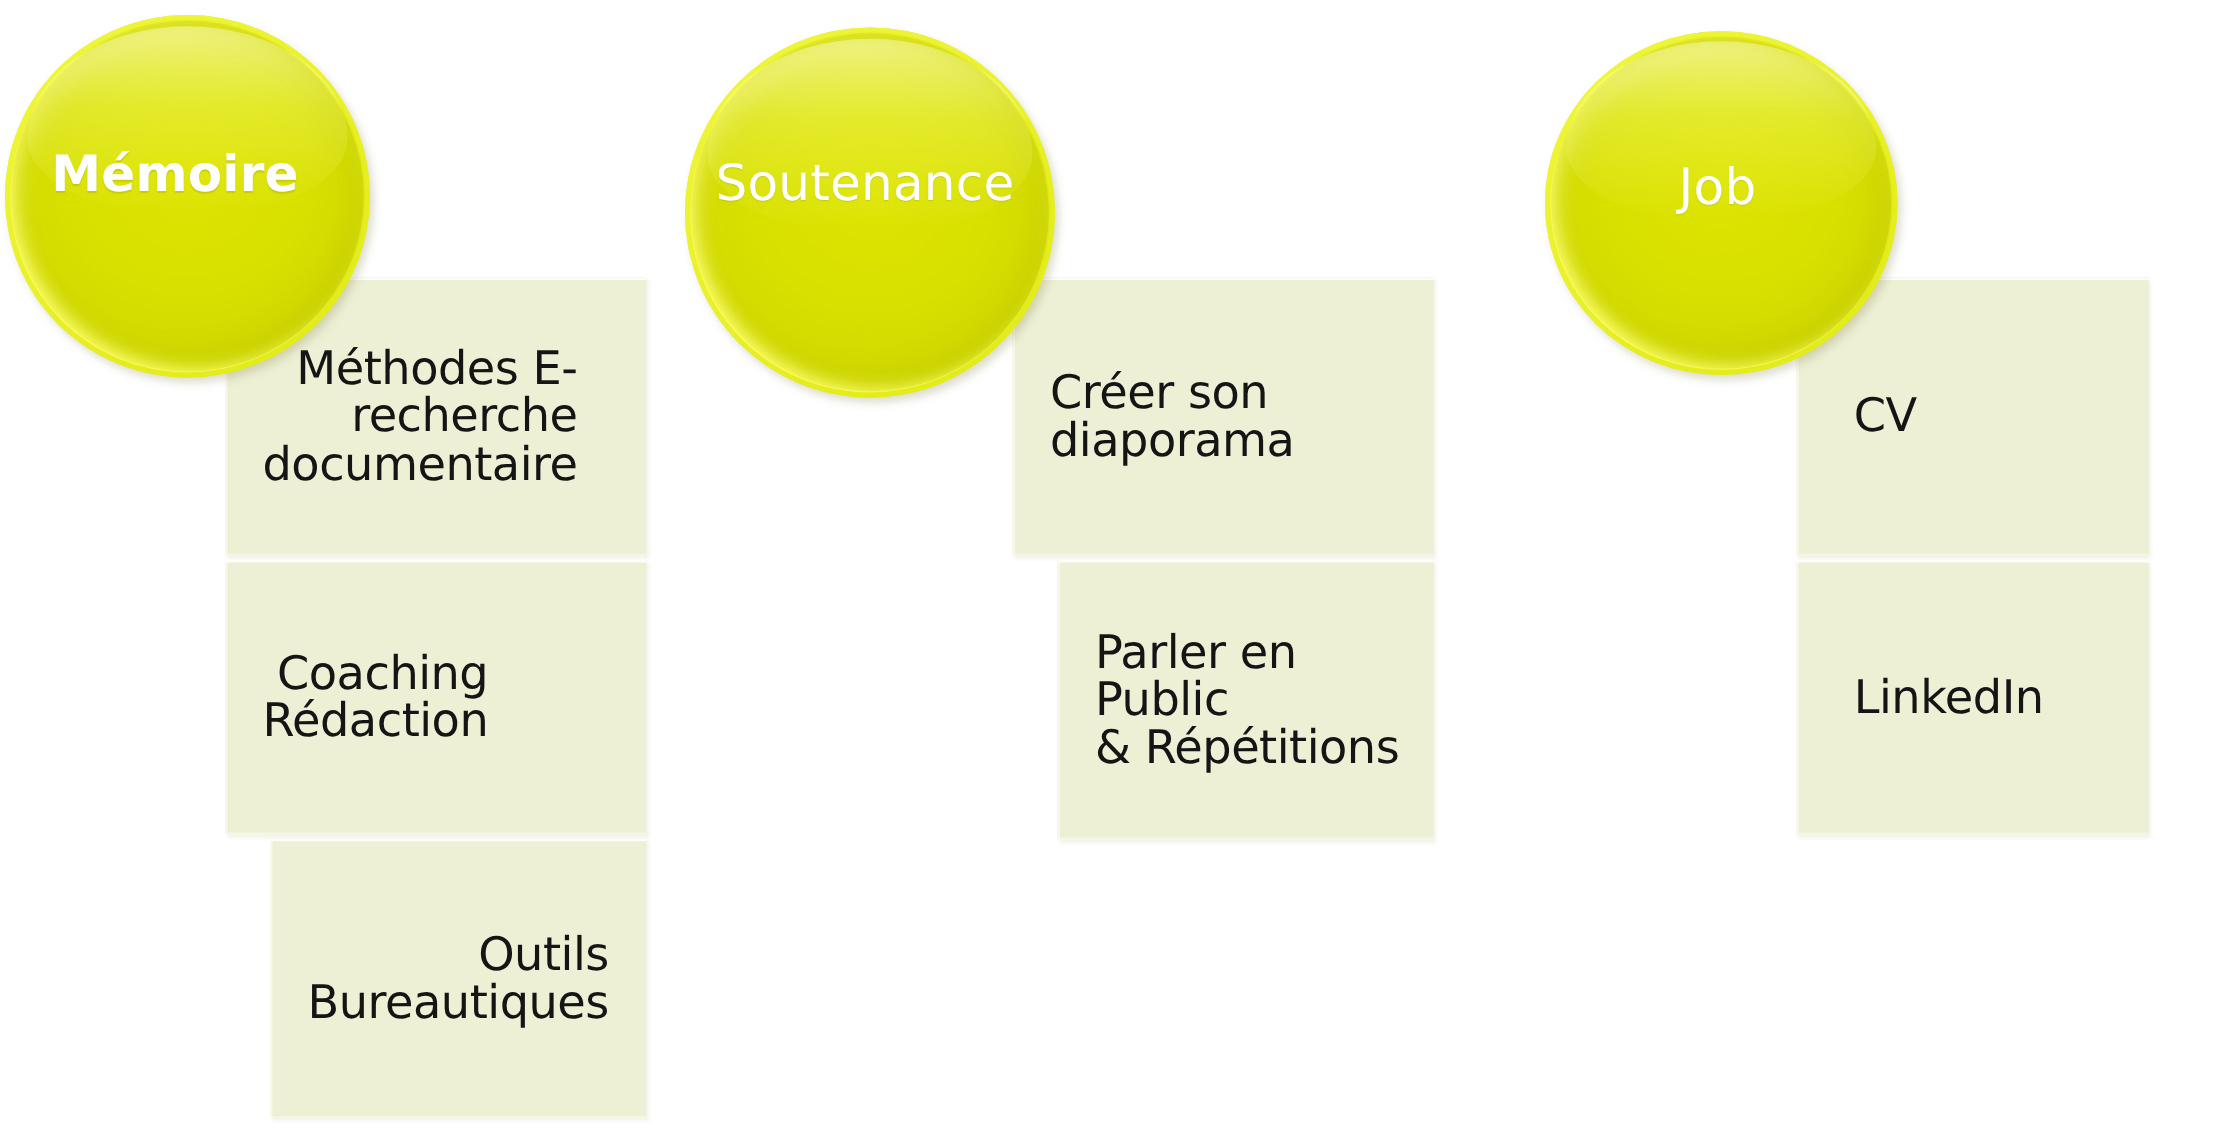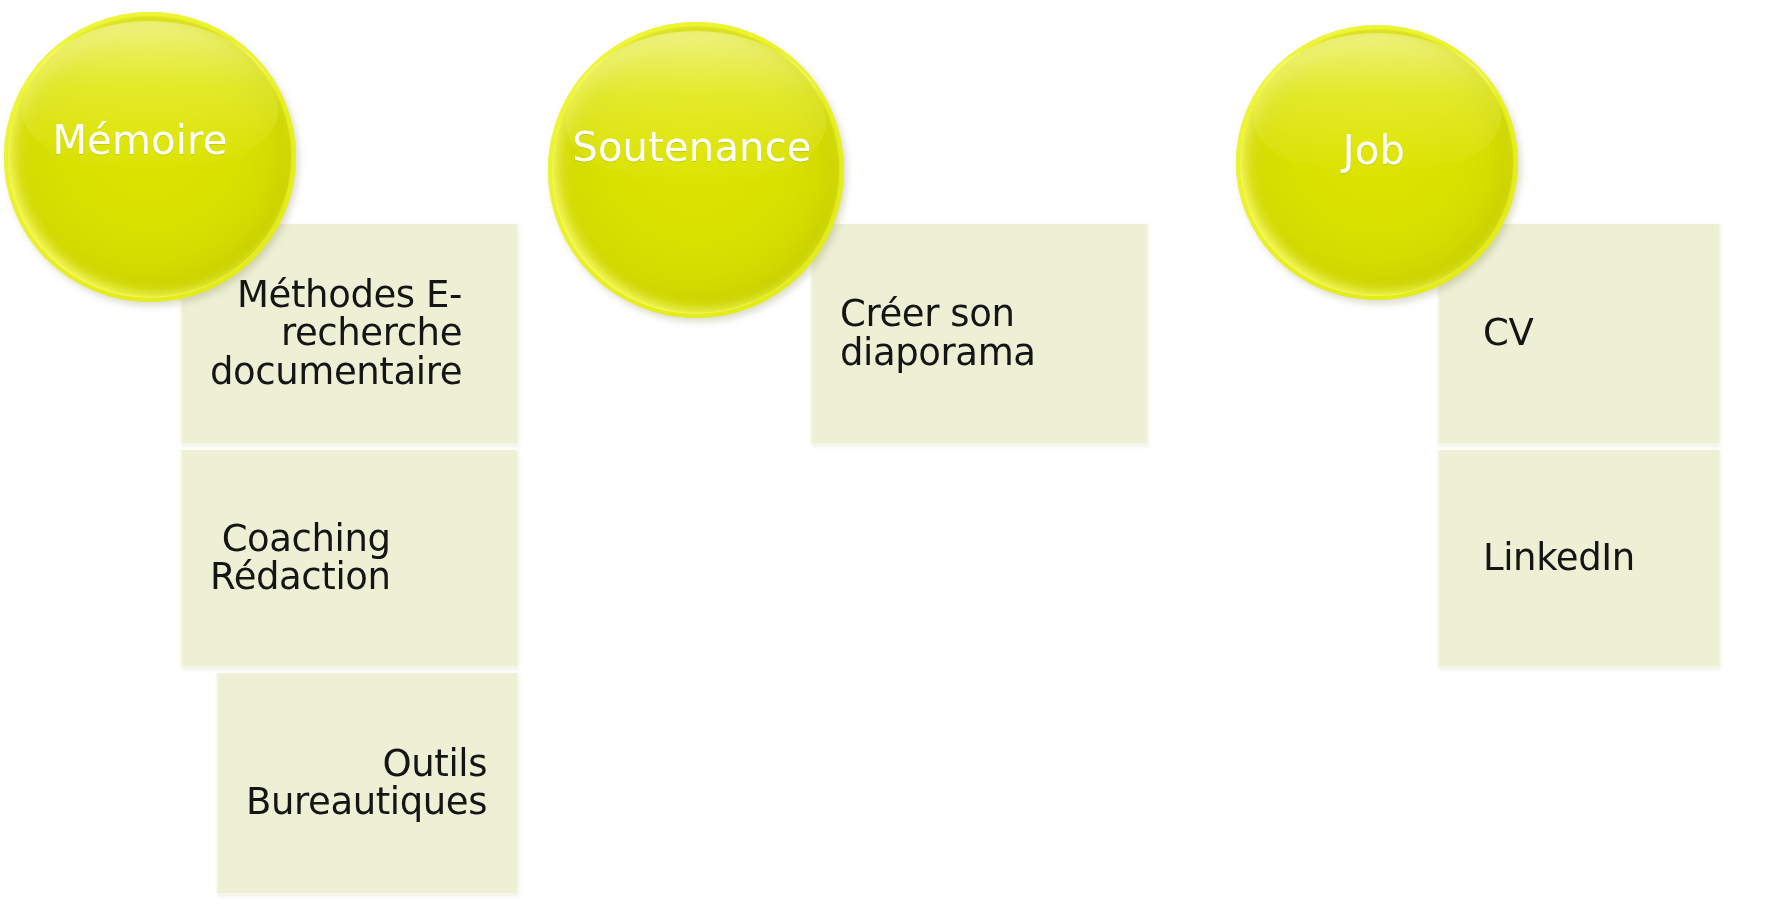--- a/index.html
+++ b/index.html
@@ -130,21 +130,21 @@
     font-weight: 400;
     letter-spacing: 0.2px;
     font-family: "DejaVu Sans", "Liberation Sans", sans-serif;
     text-shadow: 0 1px 1px rgba(150,160,0,0.35);
     white-space: nowrap;
   }
 
   .column.c0 .bubble {
     left: 4px;  top: 12px;  width: 292px; height: 290px;
   }
-  .column.c0 .bubble-label { transform: translate(-10px, -17px); }
+  .column.c0 .bubble-label { transform: translate(-10px, -17px); font-weight: bold; }
 
   .column.c1 .bubble {
     left: -80px; top: 22px;  width: 296px; height: 296px; justify-content: center;
   }
   .column.c1 .bubble-label { transform: translate(-4px, -23px); }
 
   .column.c2 .bubble {
     left: -12px; top: 25px;  width: 282px; height: 275px;
   }
   .column.c2 .bubble-label { transform: translate(-3px, -13px); text-align: center; }
@@ -178,20 +178,24 @@
 
   </div>
 
   <div class="column c1">
 
     <div class="box-stack">
       <div class="box r0">
         <div class="box-text">Créer son
 diaporama</div>
       </div>
+      <div class="box r2">
+        <div class="box-text">Parler en Public
+&amp; Répétitions</div>
+      </div>
     </div>
 
     <div class="bubble">
       <span class="bubble-label">Soutenance</span>
     </div>
 
   </div>
 
   <div class="column c2">
 

